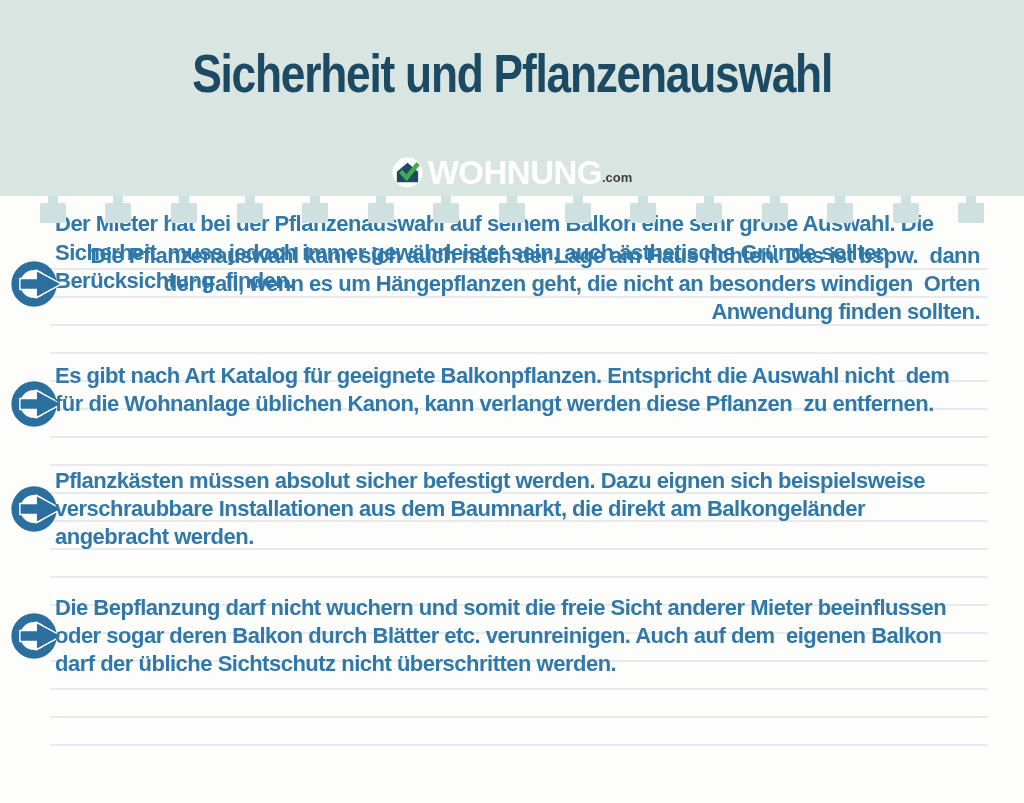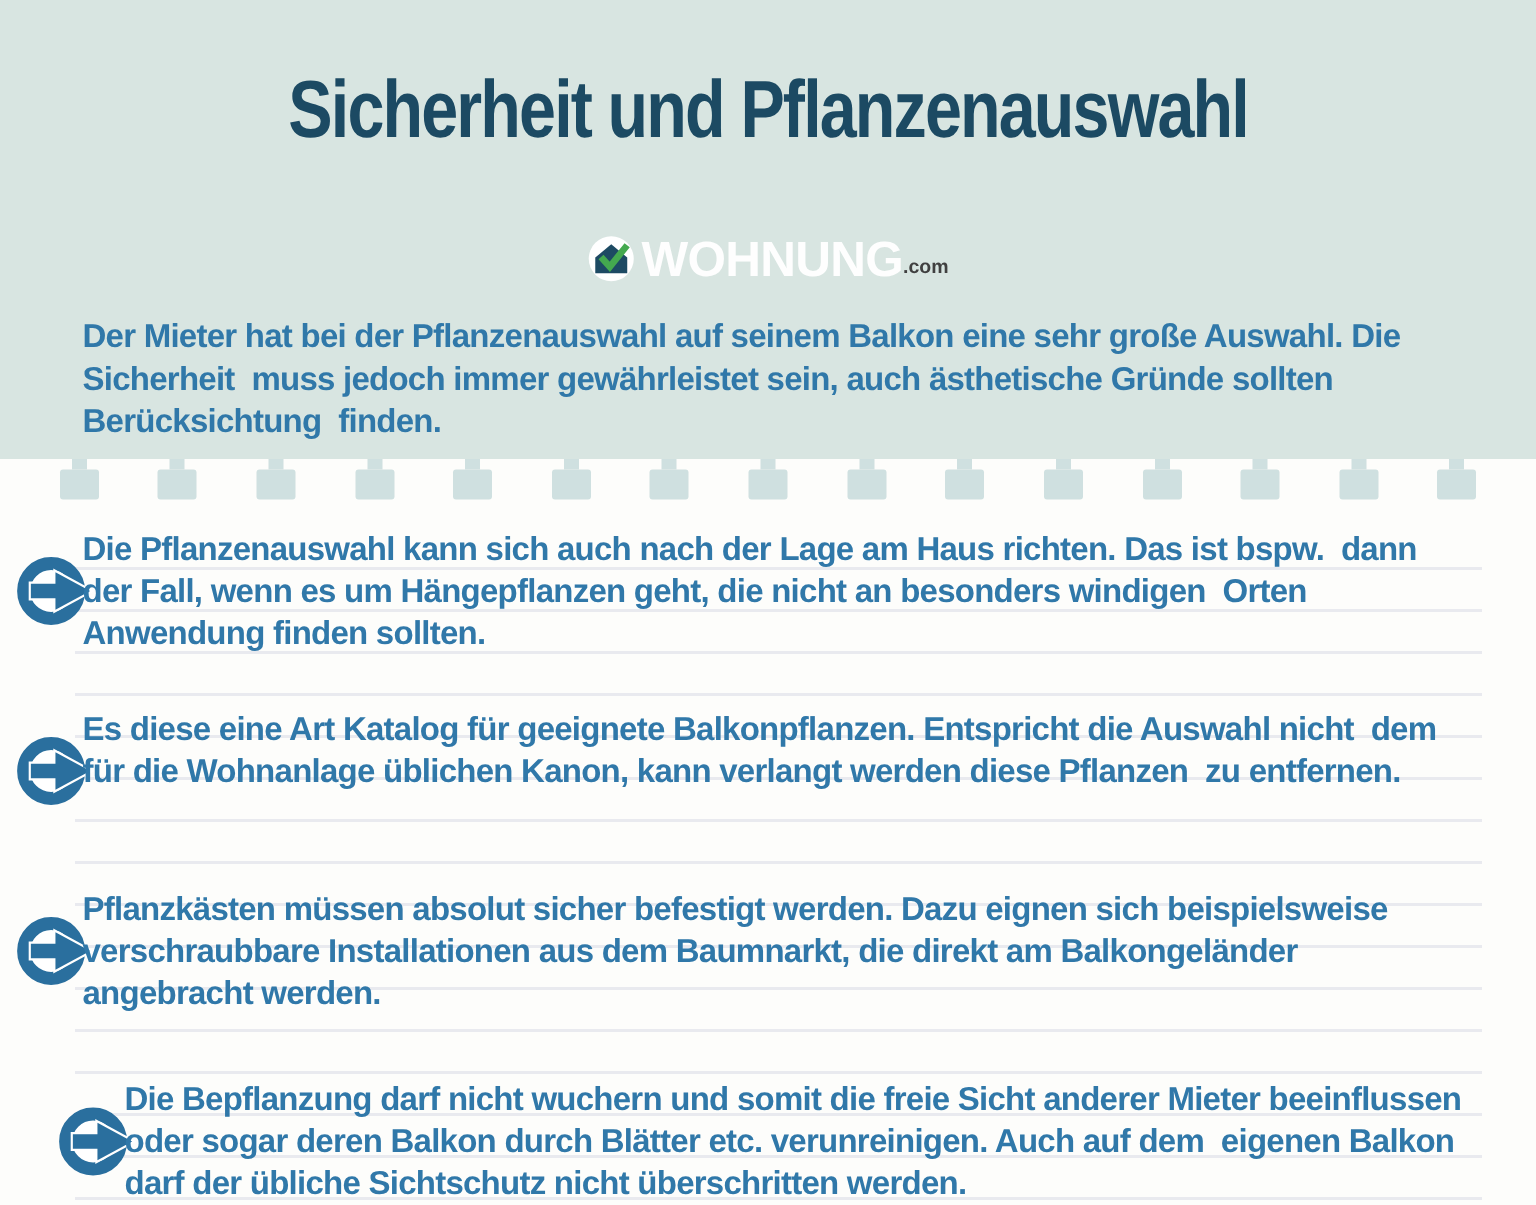--- a/index.html
+++ b/index.html
@@ -6,21 +6,21 @@
   body {
     width: 1024px; height: 803px;
     background: #fdfdfb;
     overflow: hidden;
     font-family: "Liberation Sans", sans-serif;
     position: relative;
   }
 
   
   .header {
-    height: 306px;
+    height: 196px;
     background: #d8e5e1;
     padding-top: 6px;
     box-sizing: border-box;
   }
   .title-wrap { display: flex; justify-content: center; }
   .page-title {
     display: inline-block;
     font-size: 54px;
     font-weight: 700;
     color: #1c4a63;
@@ -70,24 +70,24 @@
   .content { position: relative; height: 521px; }
   .ruling {
     position: absolute; left: 50px; right: 36px; top: 0; bottom: 0;
     background: repeating-linear-gradient(
       to bottom,
       transparent 0px, transparent 26px,
       #e9eaef 26px, #e9eaef 28px
     );
   }
   .bullet-row { position: relative; min-height: 84px; }
-  .bullet-row.b1 { margin-top: 6px; }
+  .bullet-row.b1 { margin-top: 6px; text-align: right; }
   .bullet-row.b2 { margin-top: 36px; }
-  .bullet-row.b3 { margin-top: 36px; }
-  .bullet-row.b4 { margin-top: 43px; margin-left: 28px; }
+  .bullet-row.b3 { margin-top: 21px; }
+  .bullet-row.b4 { margin-top: 43px; }
   .bullet-row .arrow-icon {
     position: absolute; left: 9px; top: 50%;
     width: 54px; height: 56px;
     transform: translateY(-50%);
   }
   .bullet-text {
     margin: 0;
     padding-left: 55px; padding-right: 44px;
     color: #3078a9;
     font-weight: 700;
@@ -190,21 +190,21 @@
       <path d="M12 23 h17 v-8 l24 13 l-24 13 v-8 h-17 z" fill="#2a6f9e" stroke="#ffffff" stroke-width="3" paint-order="stroke"></path>
     </svg>
     <p class="bullet-text">Die Pflanzenauswahl kann sich auch nach der Lage am Haus richten. Das ist bspw.  dann der Fall, wenn es um Hängepflanzen geht, die nicht an besonders windigen  Orten Anwendung finden sollten.</p>
   </div>
 
   <div class="bullet-row b2">
     <svg class="arrow-icon" viewBox="0 0 56 56">
       <circle cx="26" cy="28" r="19" fill="#ffffff" stroke="#2a6f9e" stroke-width="9"></circle>
       <path d="M12 23 h17 v-8 l24 13 l-24 13 v-8 h-17 z" fill="#2a6f9e" stroke="#ffffff" stroke-width="3" paint-order="stroke"></path>
     </svg>
-    <p class="bullet-text">Es diese eine Art Katalog für geeignete Balkonpflanzen. Entspricht die Auswahl nicht  dem für die Wohnanlage üblichen Kanon, kann verlangt werden diese Pflanzen  zu entfernen.</p>
+    <p class="bullet-text">Es gibt nach Art Katalog für geeignete Balkonpflanzen. Entspricht die Auswahl nicht  dem für die Wohnanlage üblichen Kanon, kann verlangt werden diese Pflanzen  zu entfernen.</p>
   </div>
 
   <div class="bullet-row b3">
     <svg class="arrow-icon" viewBox="0 0 56 56">
       <circle cx="26" cy="28" r="19" fill="#ffffff" stroke="#2a6f9e" stroke-width="9"></circle>
       <path d="M12 23 h17 v-8 l24 13 l-24 13 v-8 h-17 z" fill="#2a6f9e" stroke="#ffffff" stroke-width="3" paint-order="stroke"></path>
     </svg>
     <p class="bullet-text">Pflanzkästen müssen absolut sicher befestigt werden. Dazu eignen sich beispielsweise  verschraubbare Installationen aus dem Baumnarkt, die direkt am Balkongeländer  angebracht werden.</p>
   </div>
 

